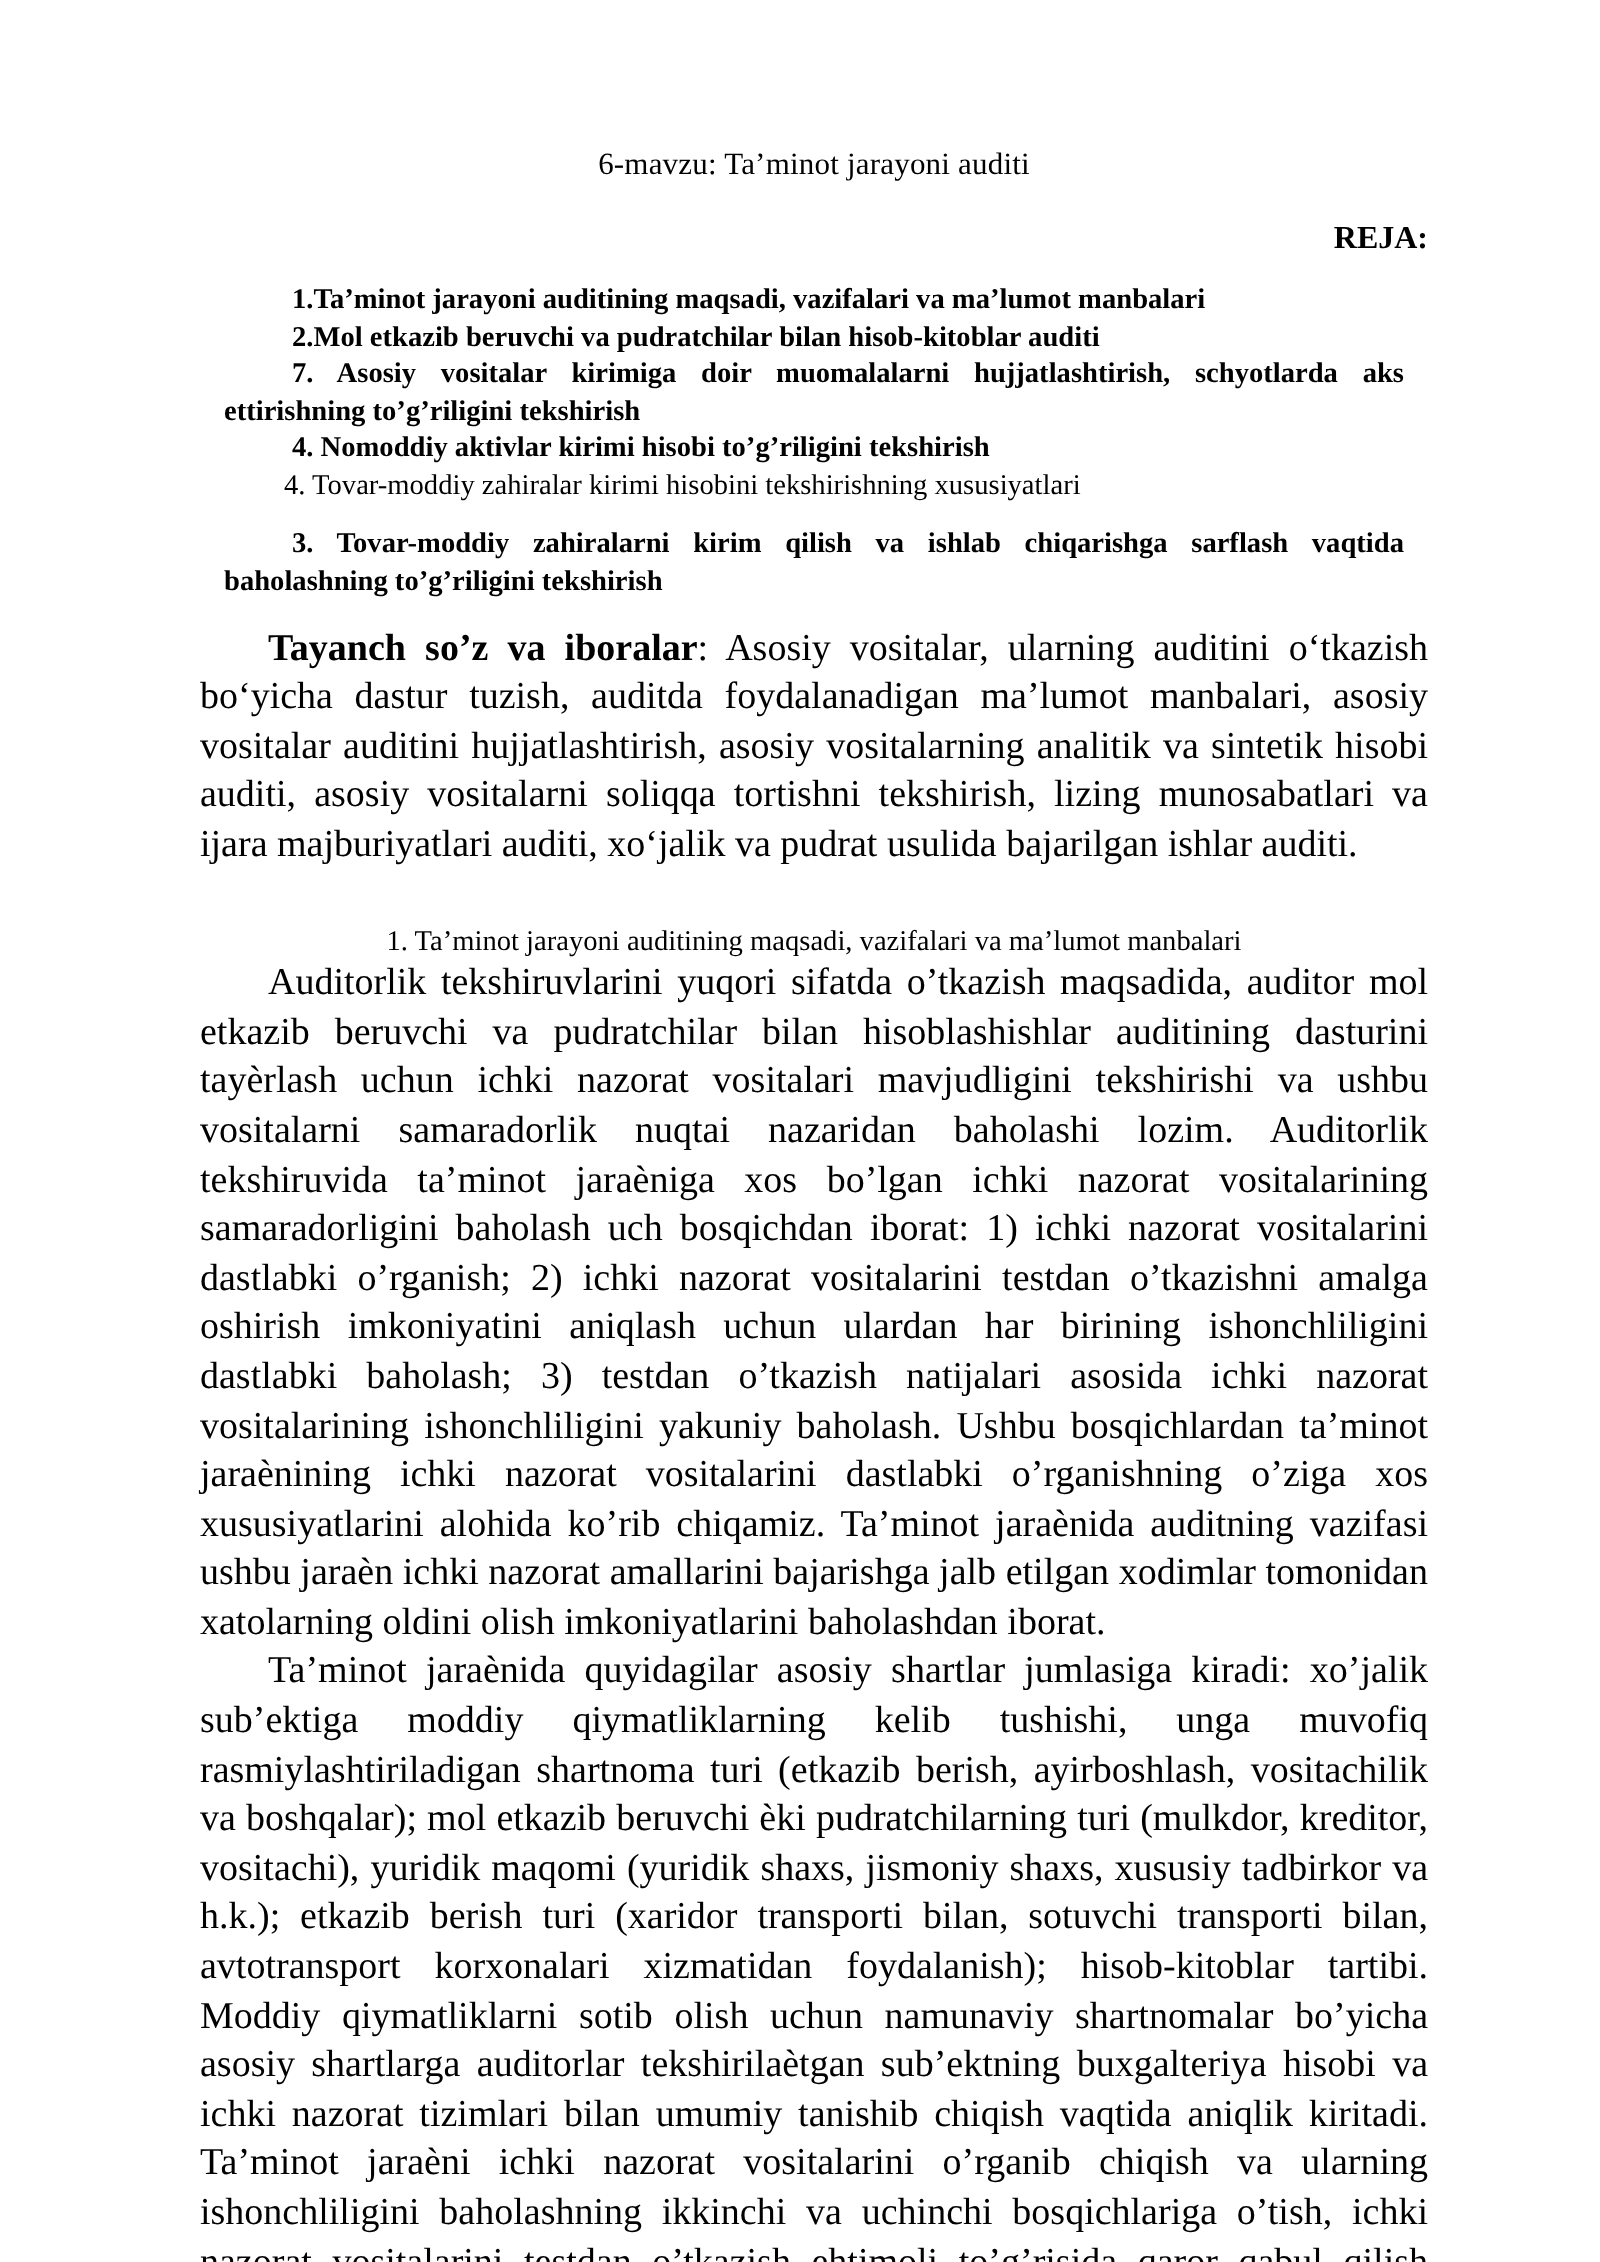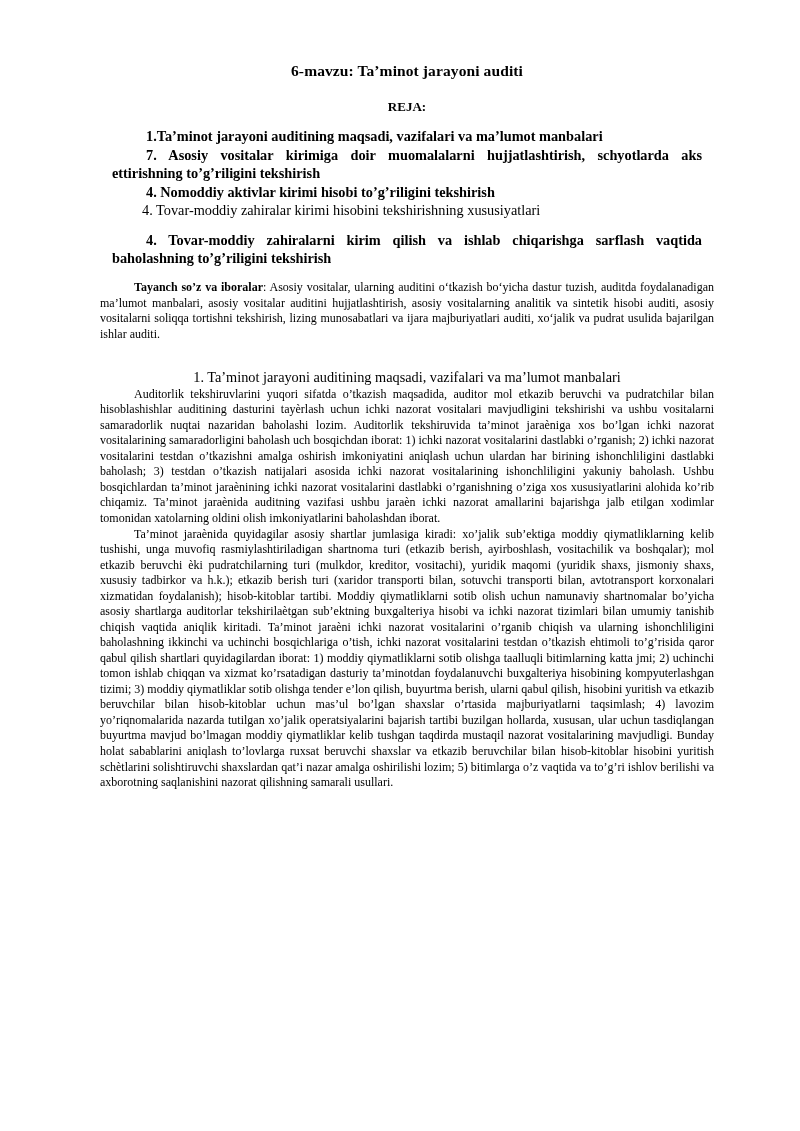--- a/index.html
+++ b/index.html
@@ -16,51 +16,51 @@
     width: 800px;
     height: 1131px;
     box-sizing: border-box;
     background: #ffffff;
     position: relative;
     overflow: hidden;
     padding: 62px 86px 40px 100px;
   }
   .doc-title {
     font-size: 15.5px;
-    font-weight: bold;
+    font-weight: normal;
     text-align: center;
-    margin: 0 0 6px 0;
+    margin: 12px 0 6px 0;
     letter-spacing: 0.1px;
   }
   .spacer-sm { height: 13px; }
   .reja-label {
-    font-size: 13px;
+    font-size: 16px;
     font-weight: bold;
-    text-align: center;
+    text-align: right;
     margin: 0 0 0 0;
   }
   .plan-list {
     margin: 12px;
     padding: 0;
     list-style: none;
   }
   .plan-item {
     font-size: 14.3px;
     line-height: 1.30;
     text-align: justify;
     text-justify: inter-word;
     margin: 0;
     text-indent: 34px;
   }
   .plan-item.bold { font-weight: bold; }
   .plan-item.plain { font-weight: normal; text-indent: 30px; }
   .plan-item.gap-top { margin-top: 11px; }
 
   p.body-par {
-    font-size: 12px;
+    font-size: 19px;
     line-height: 1.295;
     text-align: justify;
     text-justify: inter-word;
     margin: 0;
     text-indent: 34px;
     hyphens: none;
   }
   .keywords-par {
     margin-top: 25px;
   }
@@ -81,24 +81,25 @@
 <div class="page">
 
   <div class="doc-title">6-mavzu: Ta’minot jarayoni auditi</div>
 
   <div class="spacer-sm"></div>
 
   <div class="reja-label">REJA:</div>
 
   <div class="plan-list">
     <p class="plan-item bold">1.Ta’minot jarayoni auditining maqsadi, vazifalari va ma’lumot manbalari</p>
+    <p class="plan-item bold">2.Mol etkazib beruvchi va pudratchilar bilan hisob-kitoblar auditi</p>
     <p class="plan-item bold">7. Asosiy vositalar kirimiga doir muomalalarni hujjatlashtirish, schyotlarda aks ettirishning to’g’riligini tekshirish</p>
     <p class="plan-item bold">4. Nomoddiy aktivlar kirimi hisobi to’g’riligini tekshirish</p>
     <p class="plan-item plain">4. Tovar-moddiy zahiralar kirimi hisobini tekshirishning xususiyatlari</p>
-    <p class="plan-item bold gap-top">4. Tovar-moddiy zahiralarni kirim qilish va ishlab chiqarishga sarflash vaqtida baholashning to’g’riligini tekshirish</p>
+    <p class="plan-item bold gap-top">3. Tovar-moddiy zahiralarni kirim qilish va ishlab chiqarishga sarflash vaqtida baholashning to’g’riligini tekshirish</p>
   </div>
 
   <p class="body-par keywords-par"><b>Tayanch so’z va iboralar</b><span>: Asosiy vositalar, ularning auditini o‘tkazish bo‘yicha dastur tuzish, auditda foydalanadigan ma’lumot manbalari, asosiy vositalar auditini hujjatlashtirish, asosiy vositalarning analitik va sintetik hisobi auditi, asosiy vositalarni soliqqa tortishni tekshirish, lizing munosabatlari va ijara majburiyatlari auditi, xo‘jalik va pudrat usulida bajarilgan ishlar auditi.</span></p>
 
   <div class="section-heading">1.  Ta’minot jarayoni auditining maqsadi, vazifalari va ma’lumot manbalari</div>
 
   <p class="body-par par-after-heading">Auditorlik tekshiruvlarini yuqori sifatda o’tkazish maqsadida, auditor mol etkazib beruvchi va pudratchilar bilan hisoblashishlar auditining dasturini tayèrlash uchun ichki nazorat vositalari mavjudligini tekshirishi va ushbu vositalarni samaradorlik nuqtai nazaridan baholashi lozim. Auditorlik tekshiruvida ta’minot jaraèniga xos bo’lgan ichki nazorat vositalarining samaradorligini baholash uch bosqichdan iborat: 1) ichki nazorat vositalarini dastlabki o’rganish; 2) ichki nazorat vositalarini testdan o’tkazishni amalga oshirish imkoniyatini aniqlash uchun ulardan har birining ishonchliligini dastlabki baholash; 3) testdan o’tkazish natijalari asosida ichki nazorat vositalarining ishonchliligini yakuniy baholash. Ushbu bosqichlardan ta’minot jaraènining ichki nazorat vositalarini dastlabki o’rganishning o’ziga xos xususiyatlarini alohida ko’rib chiqamiz. Ta’minot jaraènida auditning vazifasi ushbu jaraèn ichki nazorat amallarini bajarishga jalb etilgan xodimlar tomonidan xatolarning oldini olish imkoniyatlarini baholashdan iborat.</p>
 
   <p class="body-par par-next">Ta’minot jaraènida quyidagilar asosiy shartlar jumlasiga kiradi: xo’jalik sub’ektiga moddiy qiymatliklarning kelib tushishi, unga muvofiq rasmiylashtiriladigan shartnoma turi (etkazib berish, ayirboshlash, vositachilik va boshqalar); mol etkazib beruvchi èki pudratchilarning turi (mulkdor, kreditor, vositachi), yuridik maqomi (yuridik shaxs, jismoniy shaxs, xususiy tadbirkor va h.k.); etkazib berish turi (xaridor transporti bilan, sotuvchi transporti bilan, avtotransport korxonalari xizmatidan foydalanish); hisob-kitoblar tartibi. Moddiy qiymatliklarni sotib olish uchun namunaviy shartnomalar bo’yicha asosiy shartlarga auditorlar tekshirilaètgan sub’ektning buxgalteriya hisobi va ichki nazorat tizimlari bilan umumiy tanishib chiqish vaqtida aniqlik kiritadi. Ta’minot jaraèni ichki nazorat vositalarini o’rganib chiqish va ularning ishonchliligini baholashning ikkinchi va uchinchi bosqichlariga o’tish, ichki nazorat vositalarini testdan o’tkazish ehtimoli to’g’risida qaror qabul qilish shartlari quyidagilardan iborat: 1) moddiy qiymatliklarni sotib olishga taalluqli bitimlarning katta jmi; 2) uchinchi tomon ishlab chiqqan va xizmat ko’rsatadigan dasturiy ta’minotdan foydalanuvchi buxgalteriya hisobining kompyuterlashgan tizimi; 3) moddiy qiymatliklar sotib olishga tender e’lon qilish, buyurtma berish, ularni qabul qilish, hisobini yuritish va etkazib beruvchilar bilan hisob-kitoblar uchun mas’ul bo’lgan shaxslar o’rtasida majburiyatlarni taqsimlash; 4) lavozim yo’riqnomalarida nazarda tutilgan xo’jalik operatsiyalarini bajarish tartibi buzilgan hollarda, xususan, ular uchun tasdiqlangan buyurtma mavjud bo’lmagan moddiy qiymatliklar kelib tushgan taqdirda mustaqil nazorat vositalarining mavjudligi. Bunday holat sabablarini aniqlash to’lovlarga ruxsat beruvchi shaxslar va etkazib beruvchilar bilan hisob-kitoblar hisobini yuritish schètlarini solishtiruvchi shaxslardan qat’i nazar amalga oshirilishi lozim; 5) bitimlarga o’z vaqtida va to’g’ri ishlov berilishi va axborotning saqlanishini nazorat qilishning samarali usullari.</p>
 

